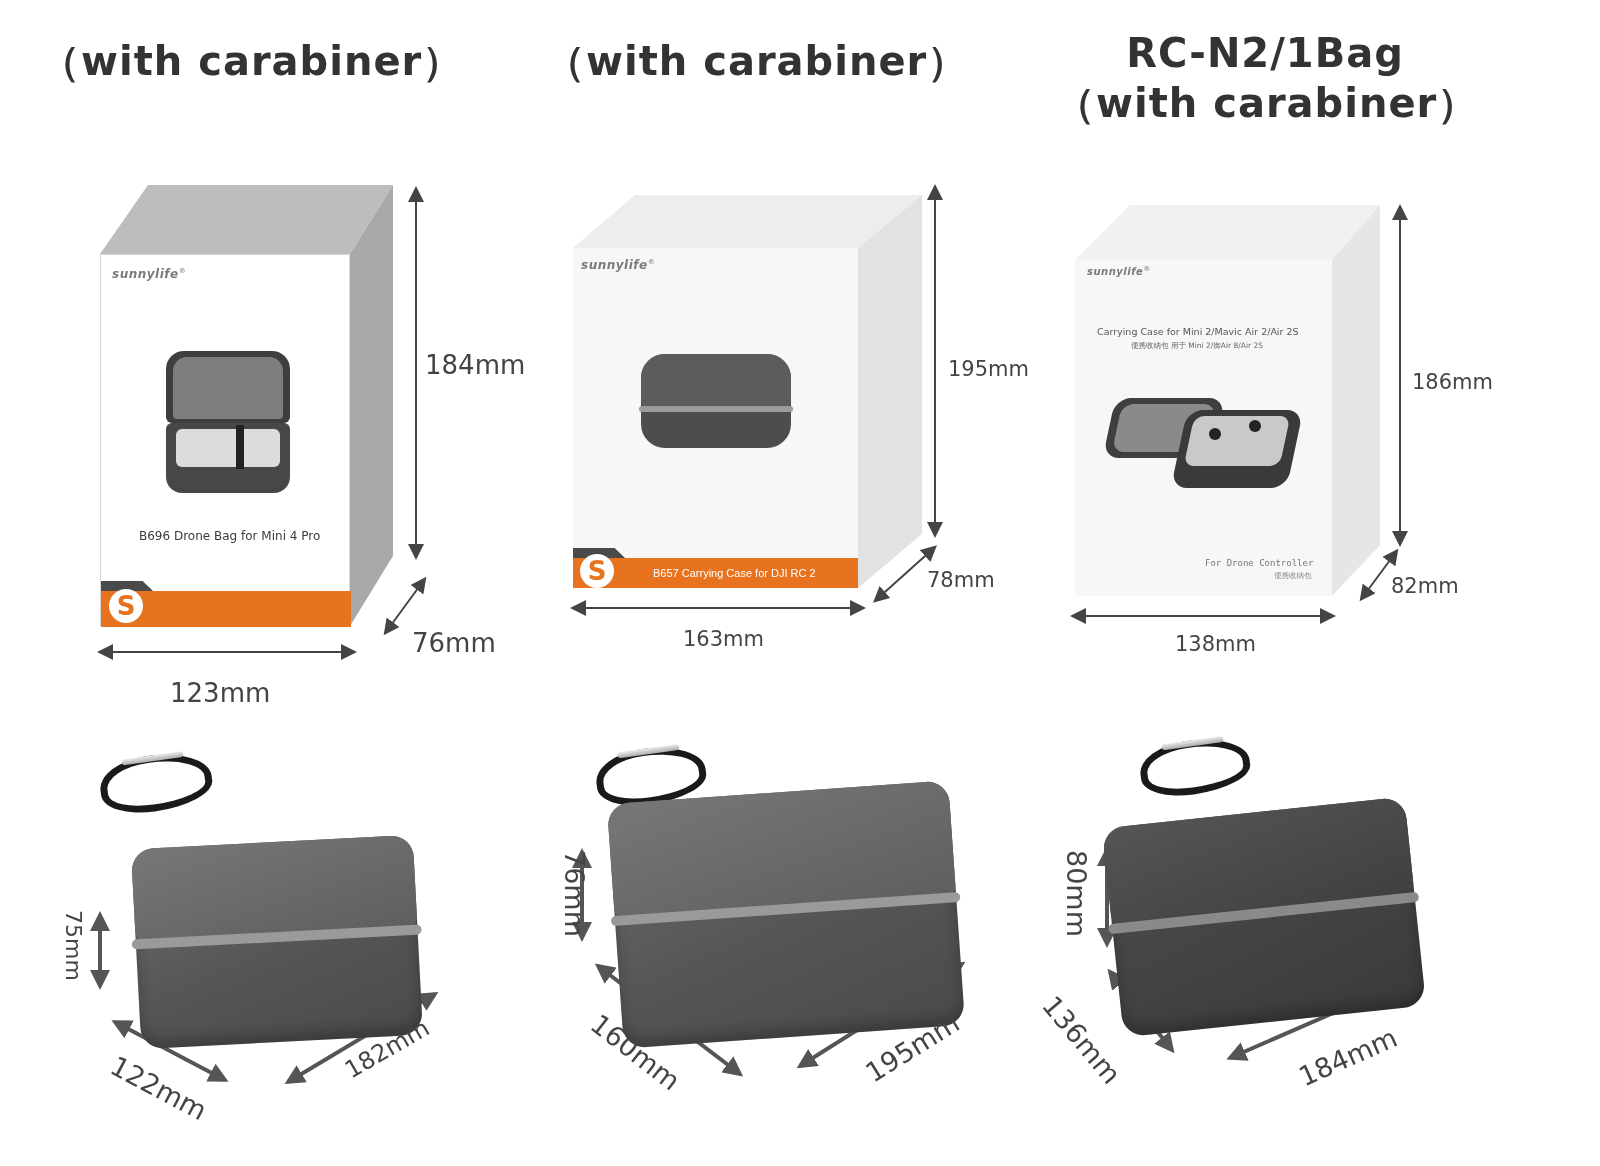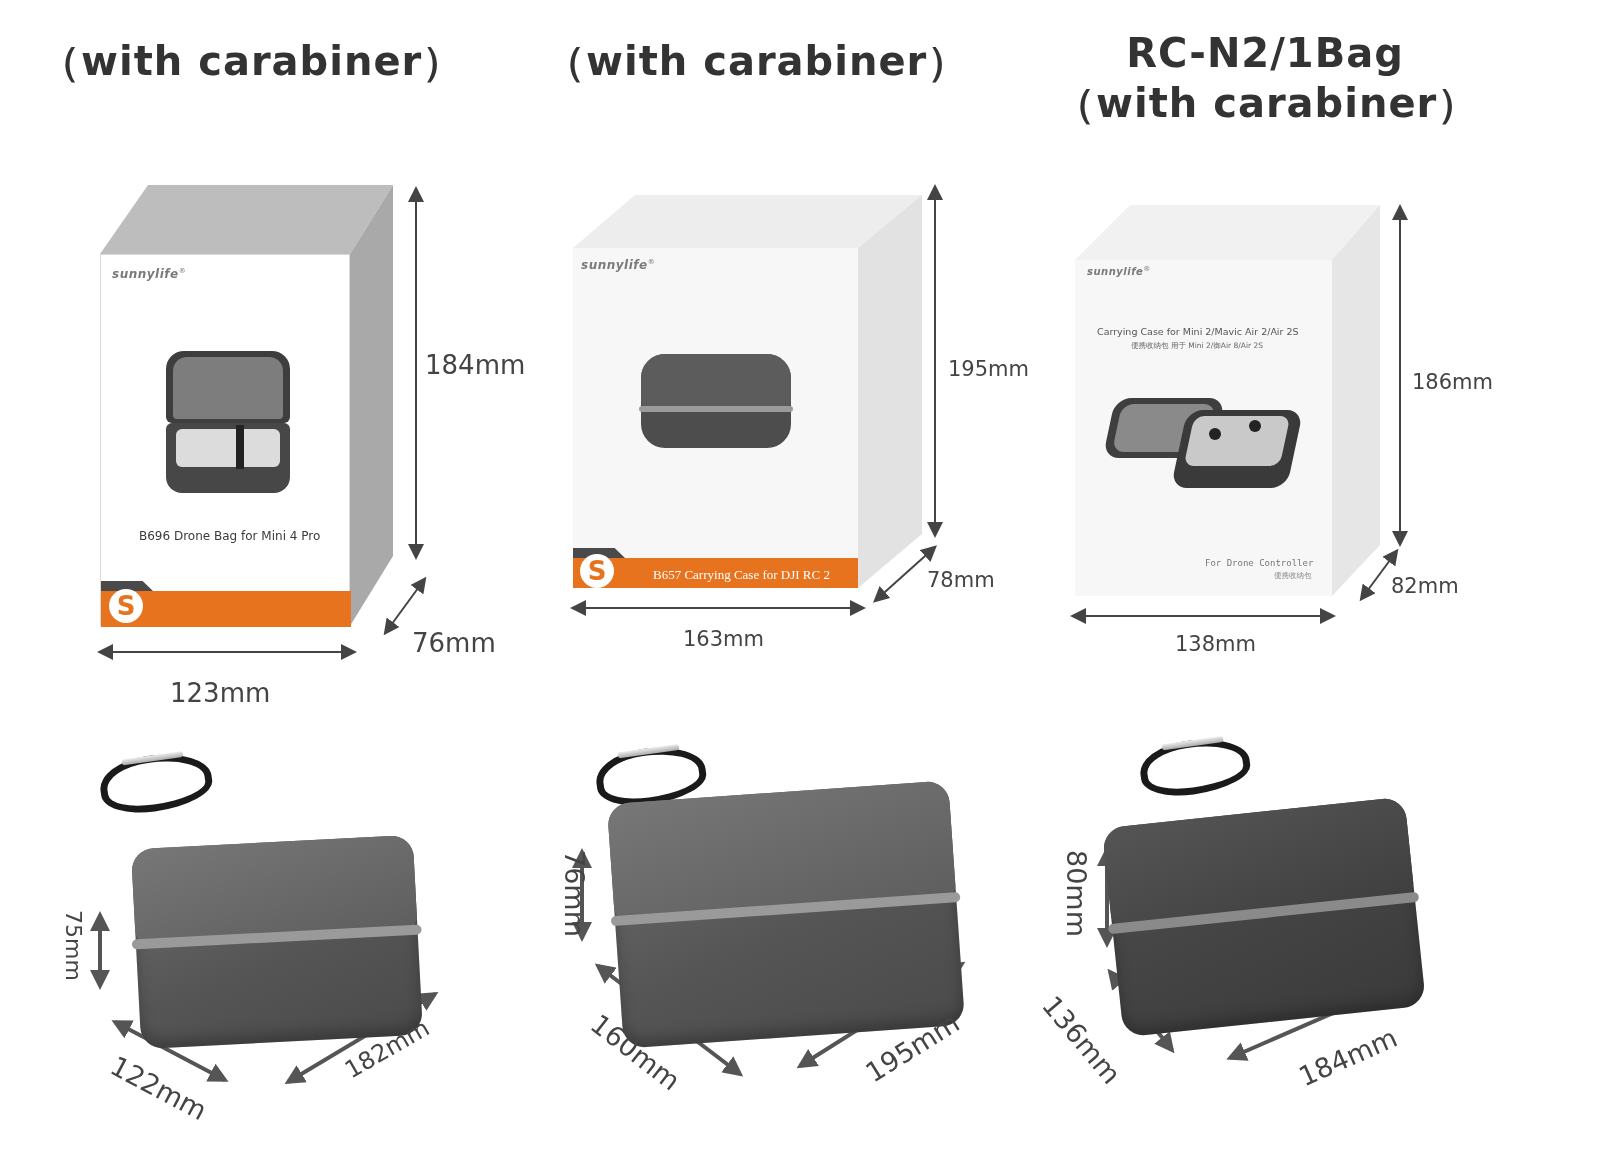--- a/index.html
+++ b/index.html
@@ -27,21 +27,21 @@
   }
   .logo .reg { font-size: 7px; vertical-align: super; font-weight: normal; }
   .prod-label { position: absolute; font-size: 12px; color: #3a3a3a; white-space: nowrap; font-family: "DejaVu Sans", sans-serif; }
   .orange-band { position: absolute; background: #e8731e; }
   .band-dark { position: absolute; background: #4a4a4a; }
   .s-badge {
     position: absolute; width: 34px; height: 34px; border-radius: 50%;
     background: #ffffff; color: #e8731e; font-weight: bold; font-size: 26px;
     text-align: center; line-height: 34px; font-family: "DejaVu Sans", sans-serif;
   }
-  .band-text { position: absolute; color: #ffffff; font-size: 13px; white-space: nowrap; font-family: Liberation Serif, serif; }
+  .band-text { position: absolute; color: #ffffff; font-size: 11px; white-space: nowrap; font-family: Liberation Sans, sans-serif; }
 
   .case {
     position: absolute; border-radius: 22px;
     background: linear-gradient(160deg, #6d6d6d 0%, #555 55%, #4a4a4a 100%);
     box-shadow: inset 0 -8px 14px rgba(0,0,0,0.25);
   }
   .case .zip { position: absolute; left: -4px; right: -4px; height: 10px; background: #9a9a9a; border-radius: 6px; }
   .case .lid { position: absolute; left: 0; right: 0; top: 0; border-radius: 22px 22px 14px 14px; background: linear-gradient(165deg,#777 0%, #5e5e5e 100%); }
 
   .carabiner {

